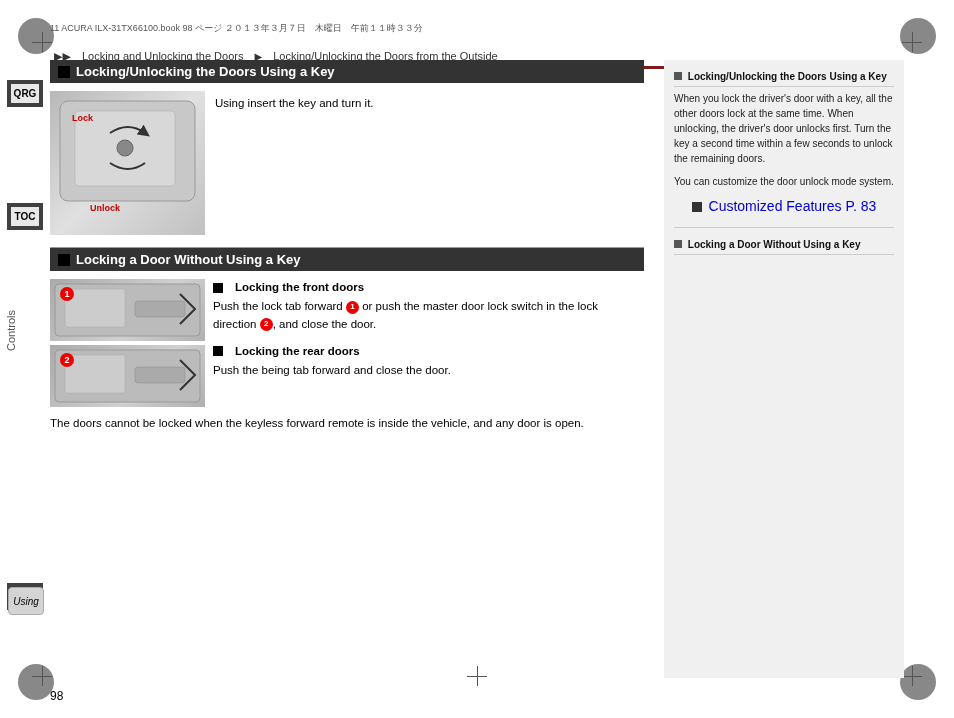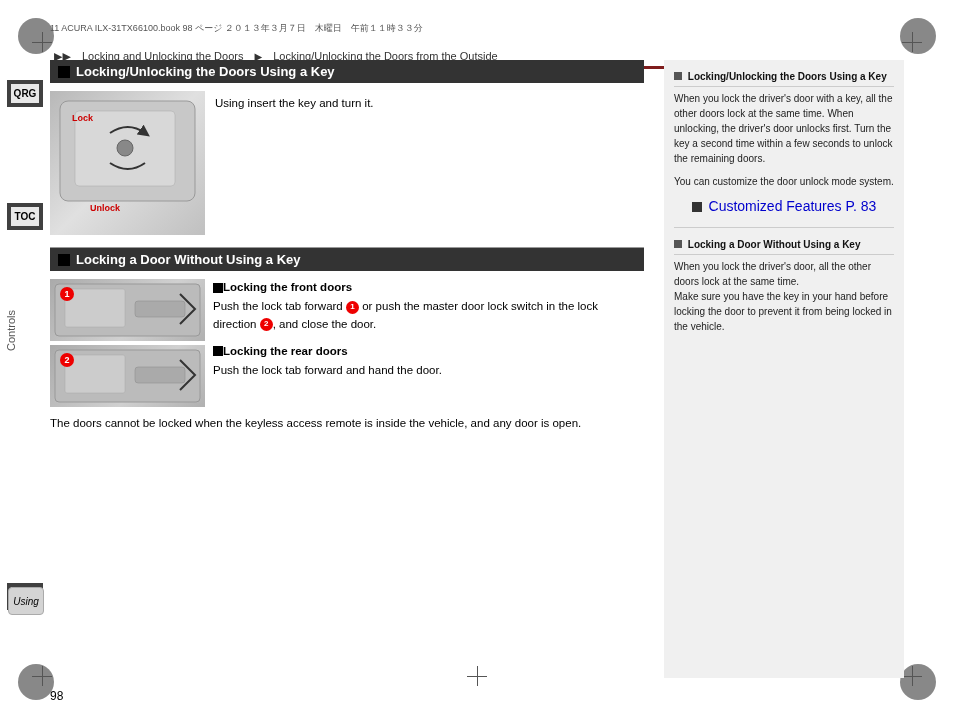--- a/index.html
+++ b/index.html
@@ -216,21 +216,21 @@
 
     .door-text {
       font-size: 11.5px;
       line-height: 1.5;
     }
     .door-subheader {
       font-weight: bold;
       margin-bottom: 2px;
       display: flex;
       align-items: center;
-      gap: 0;
+      gap: 12px;
     }
     .sq-black {
       width: 10px;
       height: 10px;
       background: #000;
       display: inline-block;
       flex-shrink: 0;
     }
     .door-subsection {
       margin-bottom: 10px;
@@ -463,28 +463,28 @@
             </div>
             <div>
               Push the lock tab forward <span style="display:inline-flex;align-items:center;justify-content:center;width:13px;height:13px;background:#e00;color:#fff;border-radius:50%;font-size:8px;font-weight:bold;vertical-align:middle;">1</span> or push the master door lock switch in the lock direction <span style="display:inline-flex;align-items:center;justify-content:center;width:13px;height:13px;background:#e00;color:#fff;border-radius:50%;font-size:8px;font-weight:bold;vertical-align:middle;">2</span>, and close the door.
             </div>
           </div>
           <div class="door-subsection">
             <div class="door-subheader">
               <span class="sq-black"></span>
               <span>Locking the rear doors</span>
             </div>
-            <div>Push the lock tab forward and hand the door.</div>
+            <div>Push the being tab forward and close the door.</div>
           </div>
         </div>
       </div>
     </div>
 
     <div class="lockout-section">
-      <div>The doors cannot be locked when the keyless access remote is inside the vehicle, and any door is open.</div>
+      <div>The doors cannot be locked when the keyless forward remote is inside the vehicle, and any door is open.</div>
     </div>
 
   </div>
 
   <div class="right-col">
 
     <div class="right-section-title">
       <span class="right-section-icon"></span>
       <span>Locking/Unlocking the Doors Using a Key</span>
     </div>
@@ -494,22 +494,18 @@
       <span style="display:inline-block;width:10px;height:10px;background:#333;margin-right:3px;vertical-align:middle;"></span>
       <span>Customized Features P. 83</span>
     </div>
 
     <hr class="right-separator">
 
     <div class="right-section-title">
       <span class="right-section-icon"></span>
       <span>Locking a Door Without Using a Key</span>
     </div>
-    <div class="right-text">
-      When you lock the driver's door, all the other doors lock at the same time.<br>
-      Make sure you have the key in your hand before locking the door to prevent it from being locked in the vehicle.
-    </div>
 
   </div>
 
 </div>
 
 <div class="page-number">98</div>
 
 </body></html>

